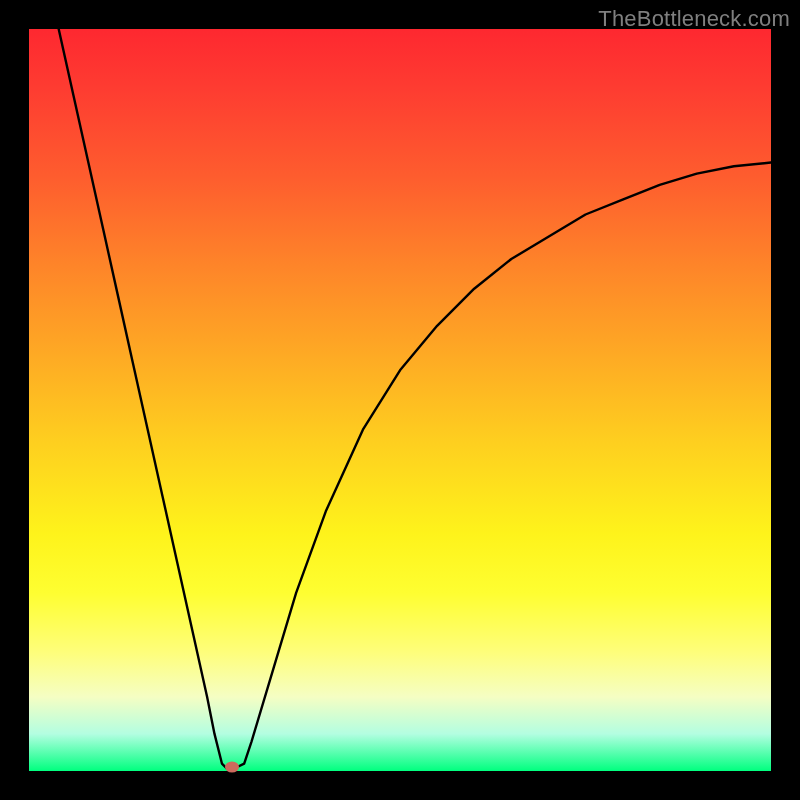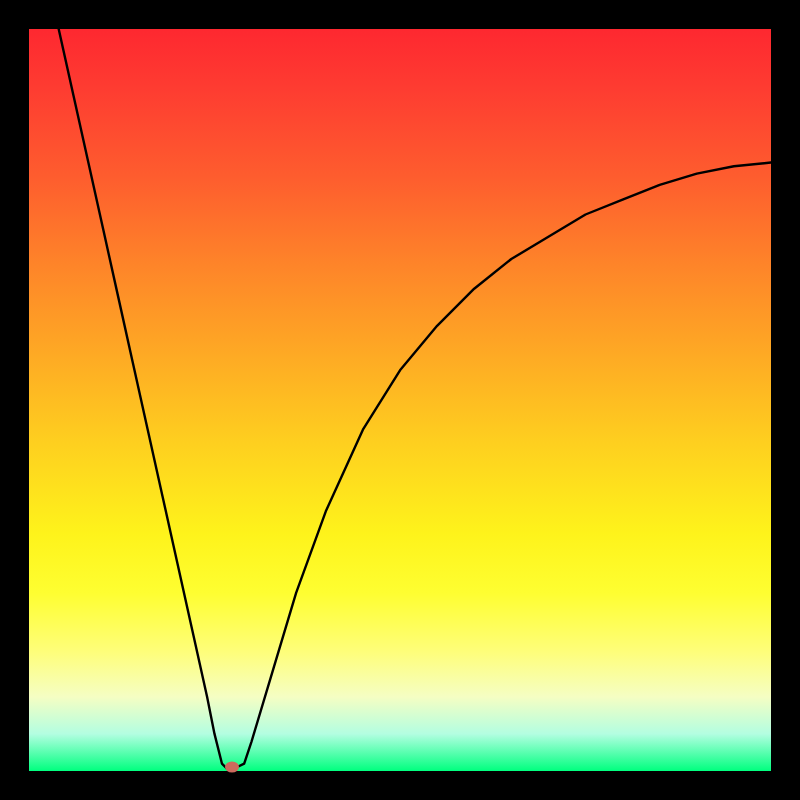--- a/index.html
+++ b/index.html
@@ -55,13 +55,14 @@
 </head>
 <body>
 
 <div class="frame">
   <div class="plot-area">
     <svg class="curve-layer" viewBox="0 0 742 742" preserveAspectRatio="none">
       <path id="curve-path" fill="none" stroke="#000" stroke-width="2.4" stroke-linejoin="round" stroke-linecap="round" d="M29.68 0.00 L44.52 66.78 L59.36 133.56 L74.20 200.34 L89.04 267.12 L103.88 333.90 L118.72 400.68 L133.56 467.46 L148.40 534.24 L163.24 601.02 L178.08 667.80 L185.50 704.90 L192.92 734.58 L200.34 742.00 L207.76 738.29 L215.18 734.58 L222.60 712.32 L244.86 638.12 L267.12 563.92 L296.80 482.30 L333.90 400.68 L371.00 341.32 L408.10 296.80 L445.20 259.70 L482.30 230.02 L519.40 207.76 L556.50 185.50 L593.60 170.66 L630.70 155.82 L667.80 144.69 L704.90 137.27 L742.00 133.56"></path>
     </svg>
     <div class="dot" id="marker-dot" style="left: 202.566px; top: 738.29px; background: rgb(204, 106, 93);"></div>
   </div>
+  <div class="watermark">TheBottleneck.com</div>
 </div>
 
 </body></html>

